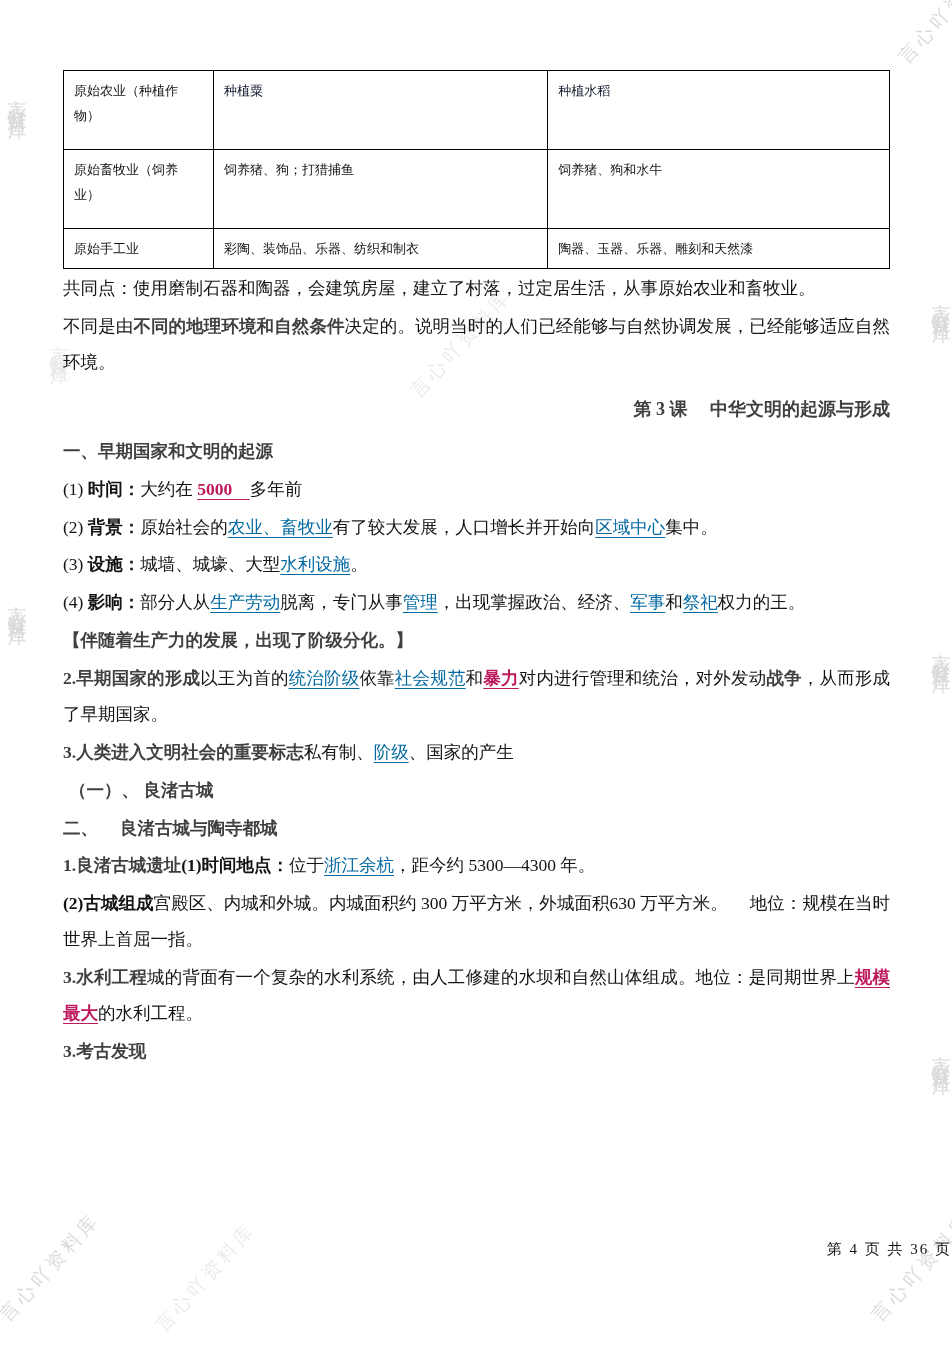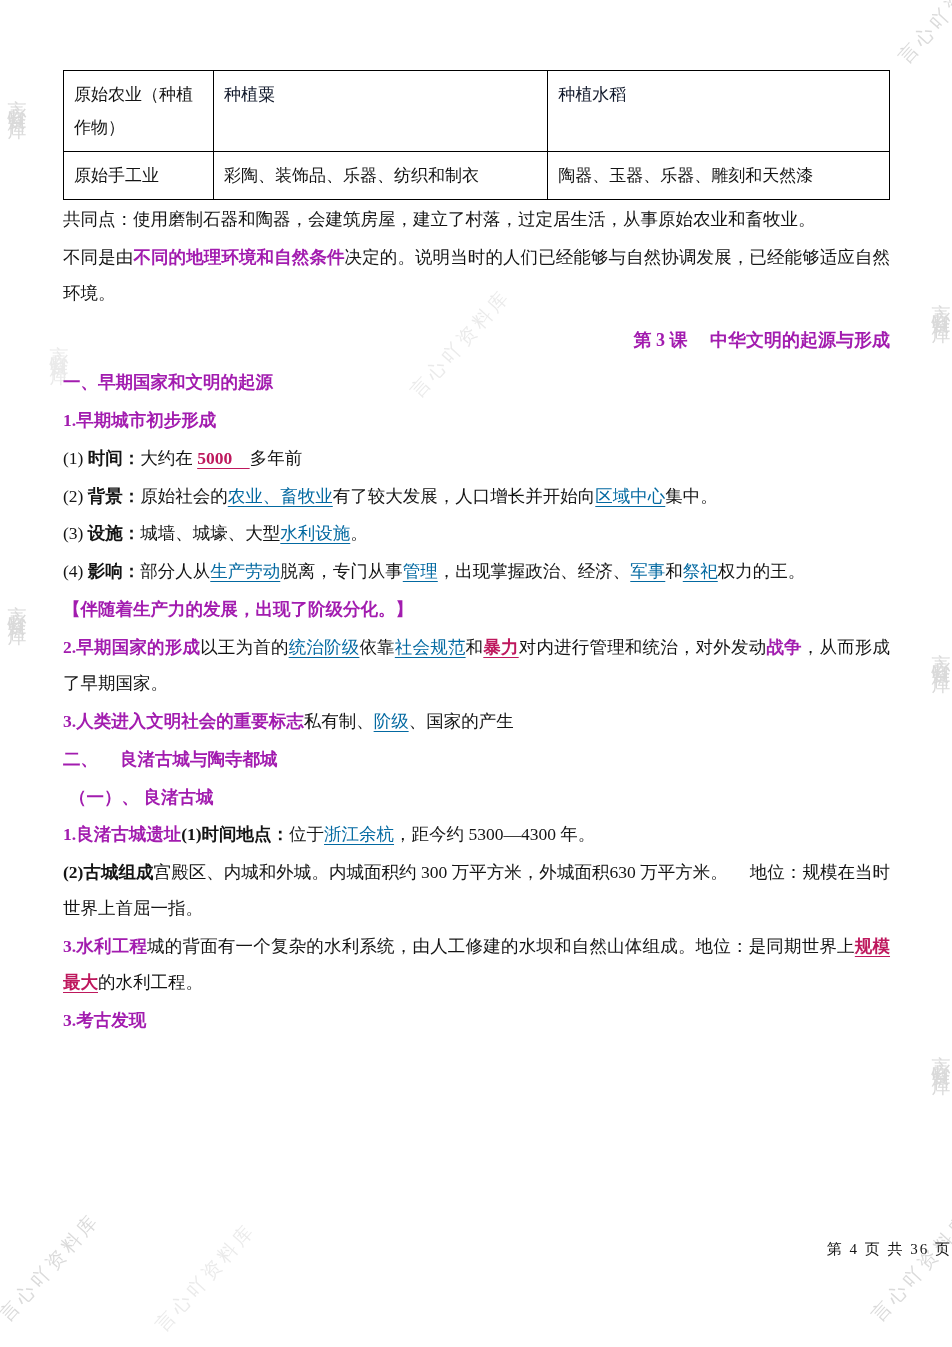--- a/index.html
+++ b/index.html
@@ -14,21 +14,21 @@
   .page{
     position:relative;
     z-index:1;
     box-sizing:border-box;
     padding:70px 62px 0 63px;
   }
   
   table.notes{
     width:100%;
     border-collapse:collapse;
-    font-size:17px;
+    font-size:13px;
     table-layout:fixed;
     padding-left:40px;
   }
   table.notes td{
     border:1.5px solid #000;
     padding:7px 10px;
     vertical-align:top;
     line-height:1.95;
     word-break:break-all;
   }
@@ -37,21 +37,21 @@
   td.c3{width:42%;}
   tr.r-tall td{height:64px;}
   .cell-red{color:#0f172a;font-weight:normal;}
   
   .content{font-size:17.5px;}
   .para{line-height:2.05;margin:2px 0;text-align:justify;}
   .para.center{text-align:right;font-size:18px;margin:10px 0 6px 0;}
   .para.indent1{padding-left:6px;}
   .seg-plain{}
   .seg-bold{font-weight:bold;}
-  .seg-redbold{color:#a21caf;font-weight:bold;}
+  .seg-redbold{color:#404040;font-weight:bold;}
   .seg-link{color:#0369a1;text-decoration:underline;text-underline-offset:4px;}
   .seg-linkb{color:#be185d;font-weight:bold;text-decoration:underline;text-underline-offset:4px;}
   
   .footer{
     position:absolute;
     left:0;right:0;
     bottom:88px;
     text-align:right;
     font-size:15px;
     letter-spacing:2px;
@@ -90,43 +90,47 @@
 
 <div class="page">
 
   <table class="notes">
     <tbody>
         <tr class="r-tall">
       <td class="c1">原始农业（种植作物）</td>
       <td class="c2 cell-red">种植粟</td>
       <td class="c3 cell-red">种植水稻</td>
     </tr>
+    <tr class="r-tall">
+      <td class="c1">原始畜牧业（饲养业）</td>
+      <td class="c2">饲养猪、狗；打猎捕鱼</td>
+      <td class="c3">饲养猪、狗和水牛</td>
+    </tr>
     <tr>
       <td class="c1">原始手工业</td>
       <td class="c2">彩陶、装饰品、乐器、纺织和制衣</td>
       <td class="c3">陶器、玉器、乐器、雕刻和天然漆</td>
     </tr>
   </tbody>
     </table>
 
   <div class="content" id="content-host">
       <div class="para"><span class="seg-plain">共同点：使用磨制石器和陶器，会建筑房屋，建立了村落，过定居生活，从事原始农业和畜牧业。</span></div>
       <div class="para"><span class="seg-plain">不同是由</span><span class="seg-redbold">不同的地理环境和自然条件</span><span class="seg-plain">决定的。说明当时的人们已经能够与自然协调发展，已经能够适应自然环境。</span></div>
       <div class="para center"><span class="seg-redbold">第 3 课　 中华文明的起源与形成</span></div>
       <div class="para"><span class="seg-redbold">一、早期国家和文明的起源</span></div>
-      <div class="para"><span class="seg-redbold">1.早期城市初步形成</span></div>
       <div class="para"><span class="seg-plain">(1) </span><span class="seg-bold">时间：</span><span class="seg-plain">大约在 </span><span class="seg-linkb">5000　</span><span class="seg-plain">多年前</span></div>
       <div class="para"><span class="seg-plain">(2) </span><span class="seg-bold">背景：</span><span class="seg-plain">原始社会的</span><span class="seg-link">农业、畜牧业</span><span class="seg-plain">有了较大发展，人口增长并开始向</span><span class="seg-link">区域中心</span><span class="seg-plain">集中。</span></div>
       <div class="para"><span class="seg-plain">(3) </span><span class="seg-bold">设施：</span><span class="seg-plain">城墙、城壕、大型</span><span class="seg-link">水利设施</span><span class="seg-plain">。</span></div>
       <div class="para"><span class="seg-plain">(4) </span><span class="seg-bold">影响：</span><span class="seg-plain">部分人从</span><span class="seg-link">生产劳动</span><span class="seg-plain">脱离，专门从事</span><span class="seg-link">管理</span><span class="seg-plain">，出现掌握政治、经济、</span><span class="seg-link">军事</span><span class="seg-plain">和</span><span class="seg-link">祭祀</span><span class="seg-plain">权力的王。</span></div>
       <div class="para"><span class="seg-redbold">【伴随着生产力的发展，出现了阶级分化。】</span></div>
       <div class="para"><span class="seg-redbold">2.早期国家的形成</span><span class="seg-plain">以王为首的</span><span class="seg-link">统治阶级</span><span class="seg-plain">依靠</span><span class="seg-link">社会规范</span><span class="seg-plain">和</span><span class="seg-linkb">暴力</span><span class="seg-plain">对内进行管理和统治，对外发动</span><span class="seg-redbold">战争</span><span class="seg-plain">，从而形成了早期国家。</span></div>
       <div class="para"><span class="seg-redbold">3.人类进入文明社会的重要标志</span><span class="seg-plain">私有制、</span><span class="seg-link">阶级</span><span class="seg-plain">、国家的产生</span></div>
+      <div class="para indent1"><span class="seg-redbold">（一）、 良渚古城</span></div>
       <div class="para"><span class="seg-redbold">二、　 良渚古城与陶寺都城</span></div>
-      <div class="para indent1"><span class="seg-redbold">（一）、 良渚古城</span></div>
       <div class="para"><span class="seg-redbold">1.良渚古城遗址</span><span class="seg-bold">(1)时间地点：</span><span class="seg-plain">位于</span><span class="seg-link">浙江余杭</span><span class="seg-plain">，距今约 5300—4300 年。</span></div>
       <div class="para"><span class="seg-bold">(2)古城组成</span><span class="seg-plain">宫殿区、内城和外城。内城面积约 300 万平方米，外城面积630 万平方米。　 地位：规模在当时世界上首屈一指。</span></div>
       <div class="para"><span class="seg-redbold">3.水利工程</span><span class="seg-plain">城的背面有一个复杂的水利系统，由人工修建的水坝和自然山体组成。地位：是同期世界上</span><span class="seg-linkb">规模最大</span><span class="seg-plain">的水利工程。</span></div>
       <div class="para"><span class="seg-redbold">3.考古发现</span></div>
     </div>
 
 </div>
 
 <div class="footer">第 4 页 共 36 页</div>
 

